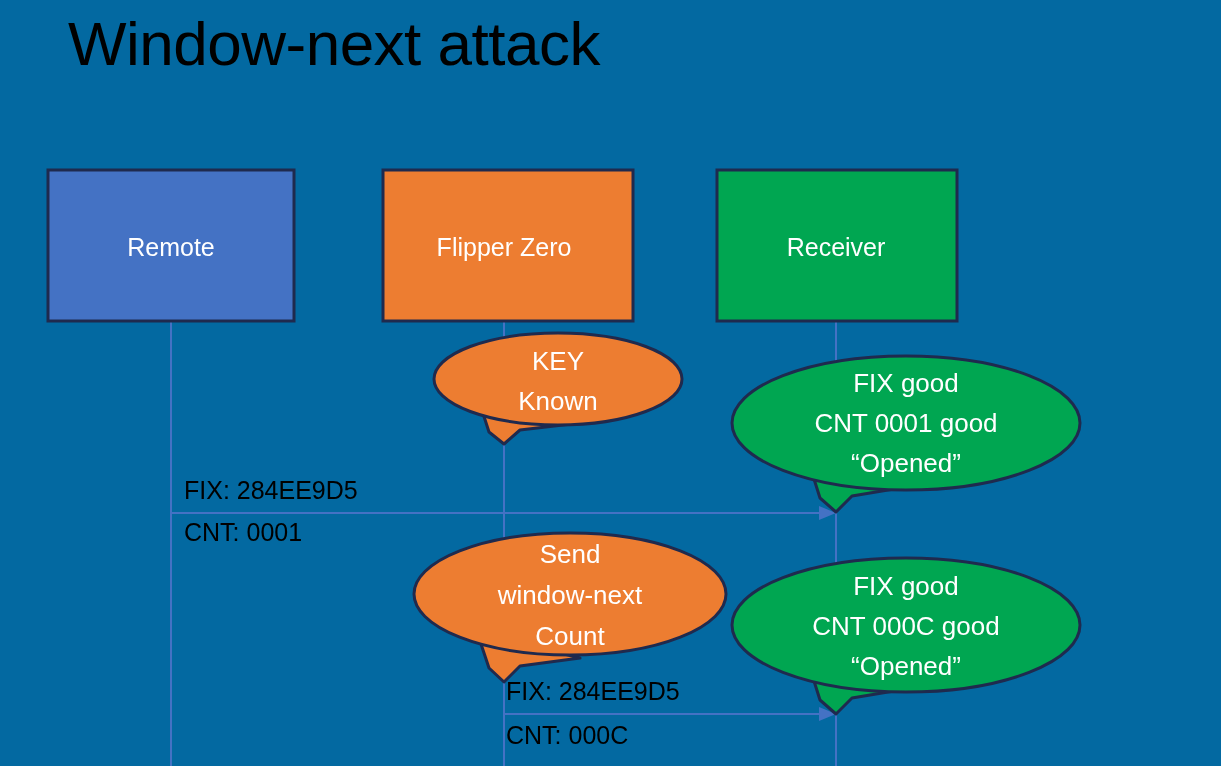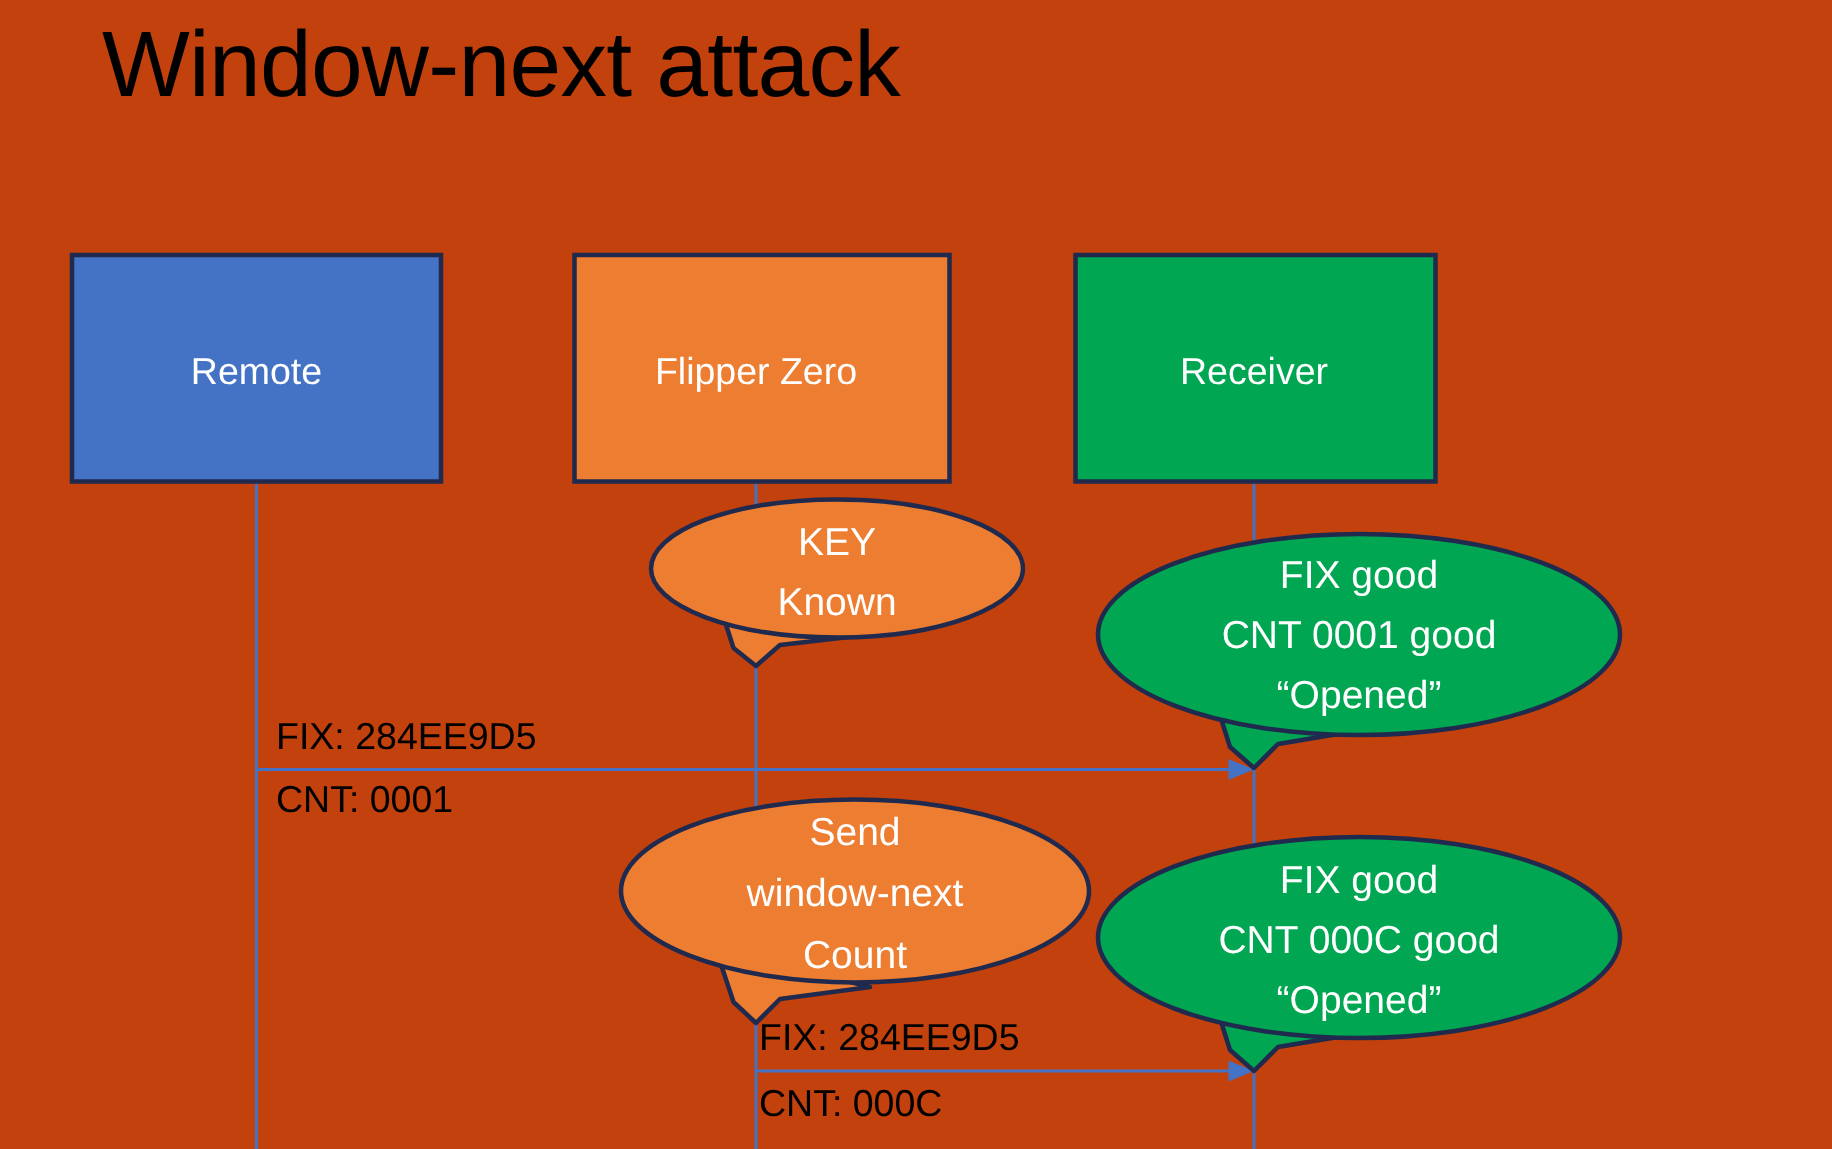--- a/index.html
+++ b/index.html
@@ -12,21 +12,21 @@
     height: 766px;
     font-family: "Liberation Sans", sans-serif;
     overflow: hidden;
     position: relative;
   }
   #slide {
     position: absolute;
     left: 0; top: 0;
     width: 1221px;
     height: 766px;
-    background: #c2410c;
+    background: #0369a1;
   }
   #slide-title {
     position: absolute;
     left: 68px;
     top: 2px;
     font-size: 62px;
     line-height: 84px;
     font-weight: 400;
     color: #000000;
     letter-spacing: -0.5px;

